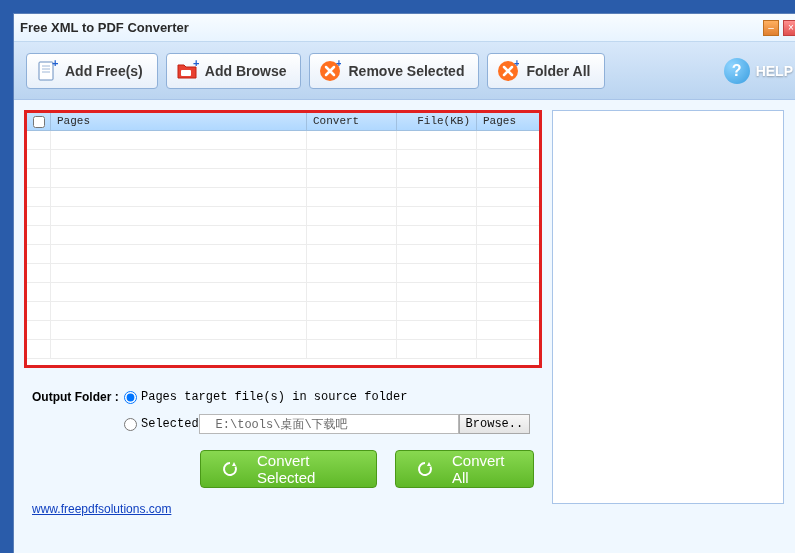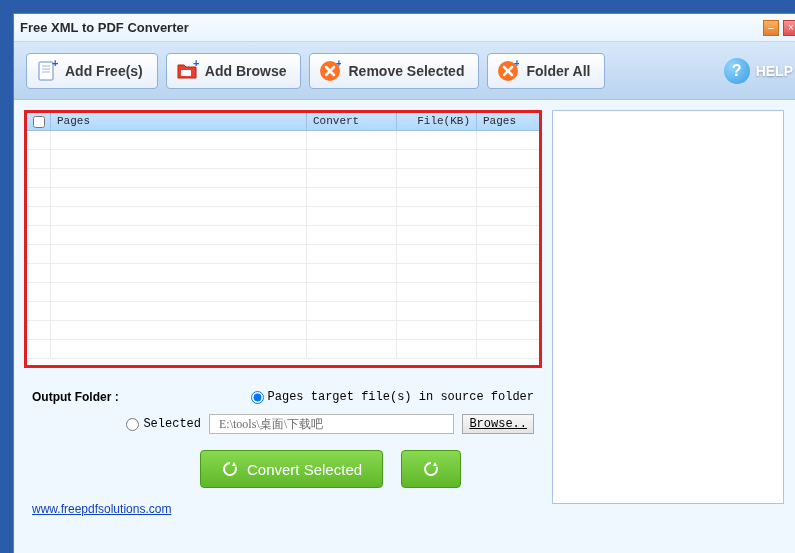--- a/index.html
+++ b/index.html
@@ -30,29 +30,29 @@
 .gh-file { width: 256px; }
 .gh-status { width: 90px; }
 .gh-size { width: 80px; text-align: right; }
 .gh-pages { flex: 1; padding-right: 8px; border-right: none; font-family: Liberation Mono, monospace; }
 .grid-rows { }
 .grid-row { height: 19px; border-bottom: 1px solid #ececec; display: flex; }
 .grid-row > div { border-right: 1px solid #ececec; }
 .gr-c0 { width: 24px; } .gr-c1 { width: 256px; } .gr-c2 { width: 90px; } .gr-c3 { width: 80px; } .gr-c4 { flex: 1; border-right: none !important; }
 
 .output-panel { margin-top: 18px; padding: 4px 8px 10px 8px; }
-.out-row { display: flex; align-items: center; gap: 8px; margin-bottom: 10px; justify-content: space-between; }
+.out-row { display: flex; align-items: center; gap: 0; margin-bottom: 10px; }
 .out-label { font-weight: bold; font-size: 12px; width: 92px; }
 .radio-row { display: flex; align-items: center; gap: 4px; font-family: "Courier New", monospace; font-size: 12px; }
 .radio-row input[type=radio] { width: 13px; height: 13px; }
-.path-input { width: 260px; height: 20px; border: 1px solid #b8b8b8; background: #fff; padding: 0 9px; font-family: Liberation Serif, serif; font-size: 12px; color: #6a6a6a; }
-.browse-btn { height: 20px; padding: 0 6px; background: linear-gradient(#f8f8f8, #e4e4e4); border: 1px solid #a8a8a8; font-family: "Courier New", monospace; font-size: 12px; cursor: pointer; text-decoration: underline; }
+.path-input { width: 260px; height: 20px; border: 1px solid #b8b8b8; background: #fff; padding: 0 16px; font-family: Liberation Mono, monospace; font-size: 12px; color: #6a6a6a; }
+.browse-btn { height: 20px; padding: 0 6px; background: linear-gradient(#f8f8f8, #e4e4e4); border: 1px solid #a8a8a8; font-family: "Courier New", monospace; font-size: 12px; cursor: pointer; }
 
 .convert-row { display: flex; gap: 18px; margin-top: 16px; margin-left: 168px; }
-.convert-btn { height: 38px; padding: 0 20px; background: linear-gradient(#88d850, #5fb828); border: 1px solid #4a9818; border-radius: 4px; color: #fff; font-size: 15px; font-weight: 500; display: flex; align-items: center; gap: 8px; cursor: pointer; }
+.convert-btn { height: 38px; padding: 0 20px; background: linear-gradient(#88d850, #5fb828); border: 1px solid #4a9818; border-radius: 4px; color: #fff; font-size: 15px; font-weight: 500; display: flex; align-items: center; gap: 18px; cursor: pointer; }
 .refresh-icon { width: 18px; height: 18px; }
 
 .footer-link { margin-top: 14px; font-size: 12px; color: #1040c0; text-decoration: underline; cursor: pointer; }
 
 
 .svg { display: block; }
 </style>
 </head>
 <body>
 
@@ -243,20 +243,21 @@
             </span>
             <span>Convert Selected</span>
           </div>
           <div class="convert-btn">
             <span class="refresh-icon">
               <svg width="18" height="18" viewBox="0 0 18 18">
                   <path d="M9 3 a6 6 0 1 0 5.5 3.6" fill="none" stroke="#fff" stroke-width="2"></path>
                   <path d="M13 2 l2 4 l-4 0 z" fill="#fff"></path>
                 </svg>
             </span>
+            <span>Convert All</span>
           </div>
         </div>
 
         <div class="footer-link">www.freepdfsolutions.com</div>
       </div>
     </div>
 
     <div class="right-panel"></div>
   </div>
 </div>

